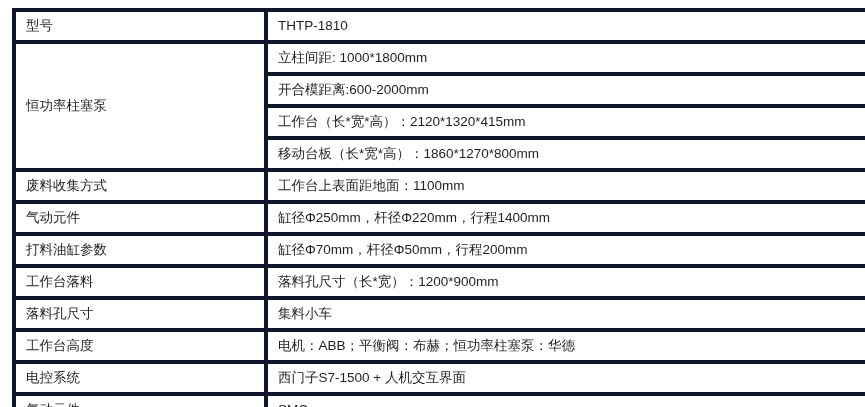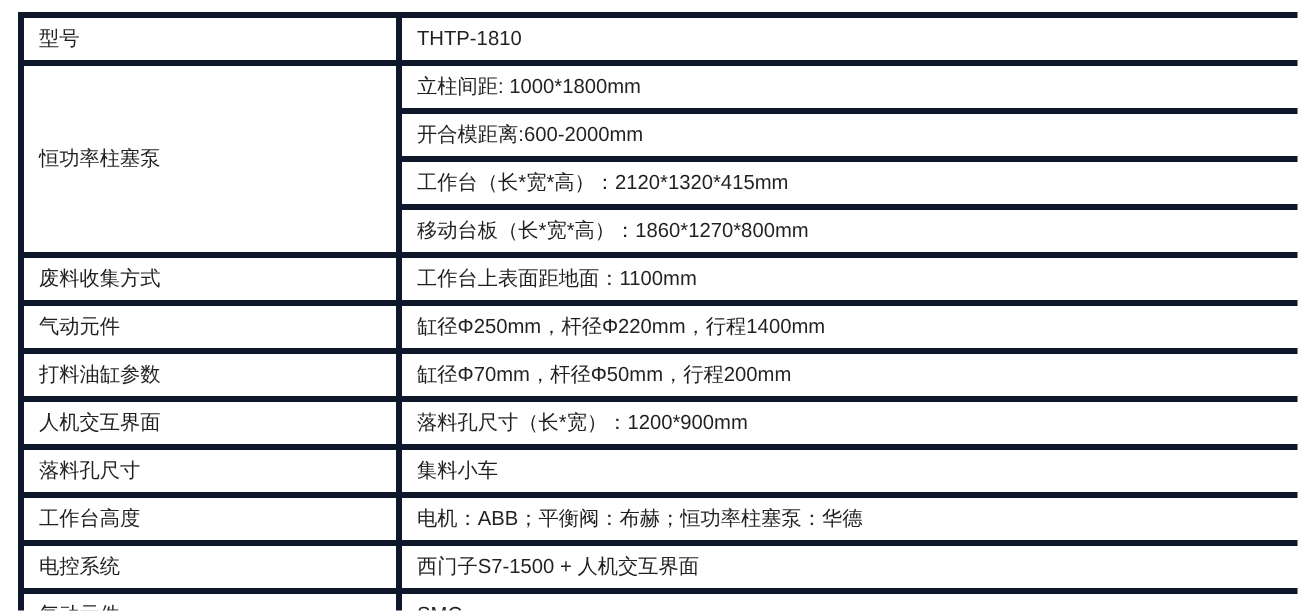--- a/index.html
+++ b/index.html
@@ -84,21 +84,21 @@
         <td class="label-cell">气动元件</td>
         <td class="value-cell">缸径Φ250mm，杆径Φ220mm，行程1400mm</td>
       </tr>
 
       <tr>
         <td class="label-cell">打料油缸参数</td>
         <td class="value-cell">缸径Φ70mm，杆径Φ50mm，行程200mm</td>
       </tr>
 
       <tr>
-        <td class="label-cell">人机交互界面</td>
+        <td class="label-cell">工作台落料</td>
         <td class="value-cell">落料孔尺寸（长*宽）：1200*900mm</td>
       </tr>
 
       <tr>
         <td class="label-cell">落料孔尺寸</td>
         <td class="value-cell">集料小车</td>
       </tr>
 
       <tr>
         <td class="label-cell">工作台高度</td>

